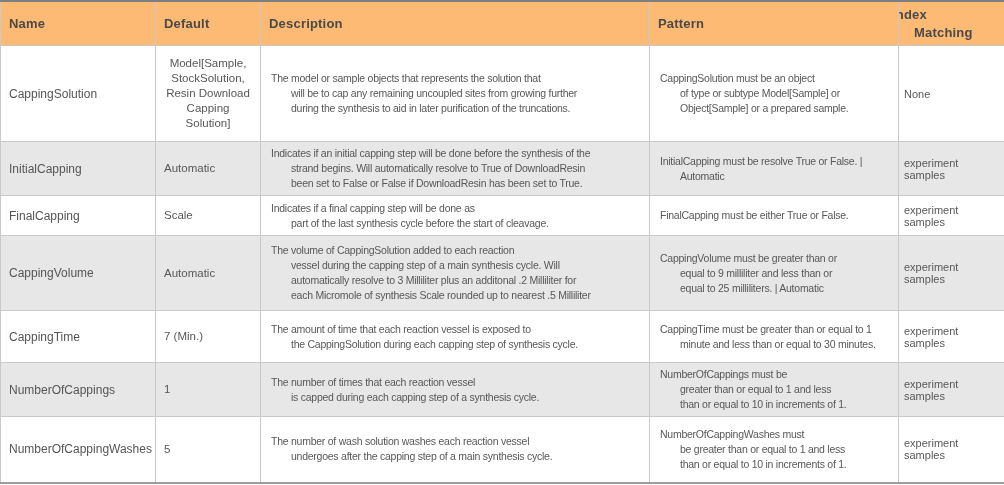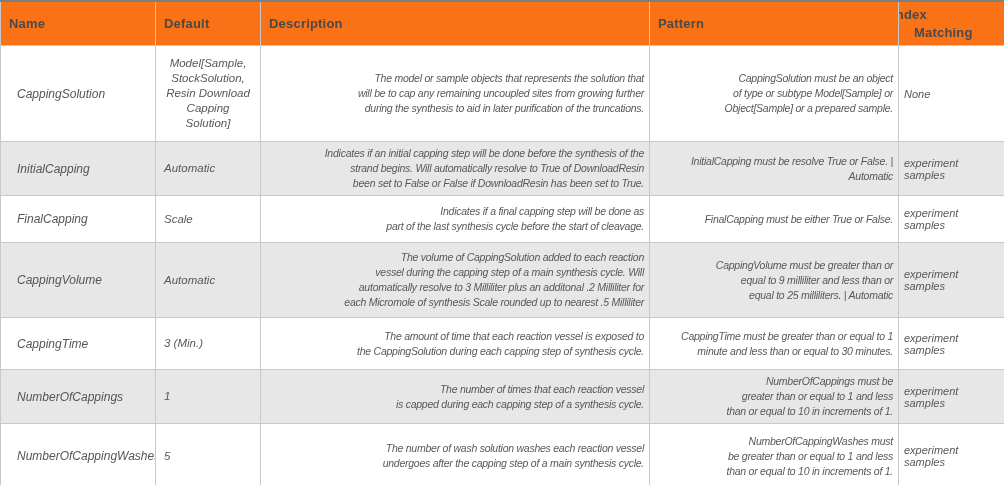--- a/index.html
+++ b/index.html
@@ -20,52 +20,52 @@
   col.c-desc  { width: 389px; }
   col.c-pat   { width: 249px; }
   col.c-index { width: 106px; }
 
   th, td {
     border: 1px solid #c9c9c9;
     vertical-align: middle;
     box-sizing: border-box;
     overflow: hidden;
   }
-  thead tr { background: #f97316; height: 44px; }
+  thead tr { background: #fdba74; height: 44px; }
   th {
     text-align: left;
     font-size: 13px;
     font-weight: bold;
     color: #4a4a4a;
     padding: 4px 8px;
     letter-spacing: 0.2px;
   }
   th.wrap-hang {
     white-space: pre-line;
     padding-left: 15px;
     text-indent: -22px;
     line-height: 1.35;
   }
 
   tbody tr:nth-child(odd)  { background: #ffffff; }
   tbody tr:nth-child(even) { background: #e7e7e7; }
 
   tr.h96 { height: 96px; }
   tr.h54 { height: 54px; }
-  tr.h45 { height: 47px; margin-left: 18px; }
+  tr.h45 { height: 40px; margin-left: 18px; }
   tr.h75 { height: 75px; }
   tr.h46 { height: 52px; }
   tr.h52 { height: 52px; }
   tr.h66 { height: 66px; }
 
-  td { color: #585858; padding: 4px 6px; font-style: italic; }
+  td { color: #585858; padding: 4px 6px; }
 
   td.cell-name {
     font-size: 12px;
-    padding-left: 16px;
+    padding-left: 8px;
     color: #555555;
   }
   td.cell-default {
     font-size: 11.5px;
     white-space: pre-line;
     line-height: 15px;
     padding-left: 8px;
   }
   td.cell-default.center {
     text-align: center;
@@ -73,21 +73,20 @@
     padding-right: 4px;
   }
   td.cell-desc, td.cell-pattern {
     font-size: 10.5px;
     letter-spacing: -0.25px;
     line-height: 15px;
     white-space: pre-line;
     padding-left: 30px;
     text-indent: -20px;
     padding-right: 5px;
-    text-align: right;
   }
   td.cell-index {
     font-size: 11px;
     padding-left: 5px;
     padding-right: 3px;
   }
 </style>
 </head>
 <body>
 
@@ -150,21 +149,21 @@
 vessel during the capping step of a main synthesis cycle.  Will
 automatically resolve to 3 Milliliter plus an additonal .2 Milliliter for
 each Micromole of synthesis Scale rounded up to nearest .5 Milliliter</td>
       <td class="cell-pattern">CappingVolume must be greater than or
 equal to 9 milliliter and less than or
 equal to 25 milliliters.  | Automatic</td>
       <td class="cell-index">experiment samples</td>
     </tr>
     <tr class="h46">
       <td class="cell-name">CappingTime</td>
-      <td class="cell-default">3 (Min.)</td>
+      <td class="cell-default">7 (Min.)</td>
       <td class="cell-desc">The amount of time that each reaction vessel is exposed to
 the CappingSolution during each capping step of synthesis cycle.</td>
       <td class="cell-pattern">CappingTime must be greater than or equal to 1
 minute and less than or equal to 30 minutes.</td>
       <td class="cell-index">experiment samples</td>
     </tr>
     <tr class="h52">
       <td class="cell-name">NumberOfCappings</td>
       <td class="cell-default">1</td>
       <td class="cell-desc">The number of times that each reaction vessel

